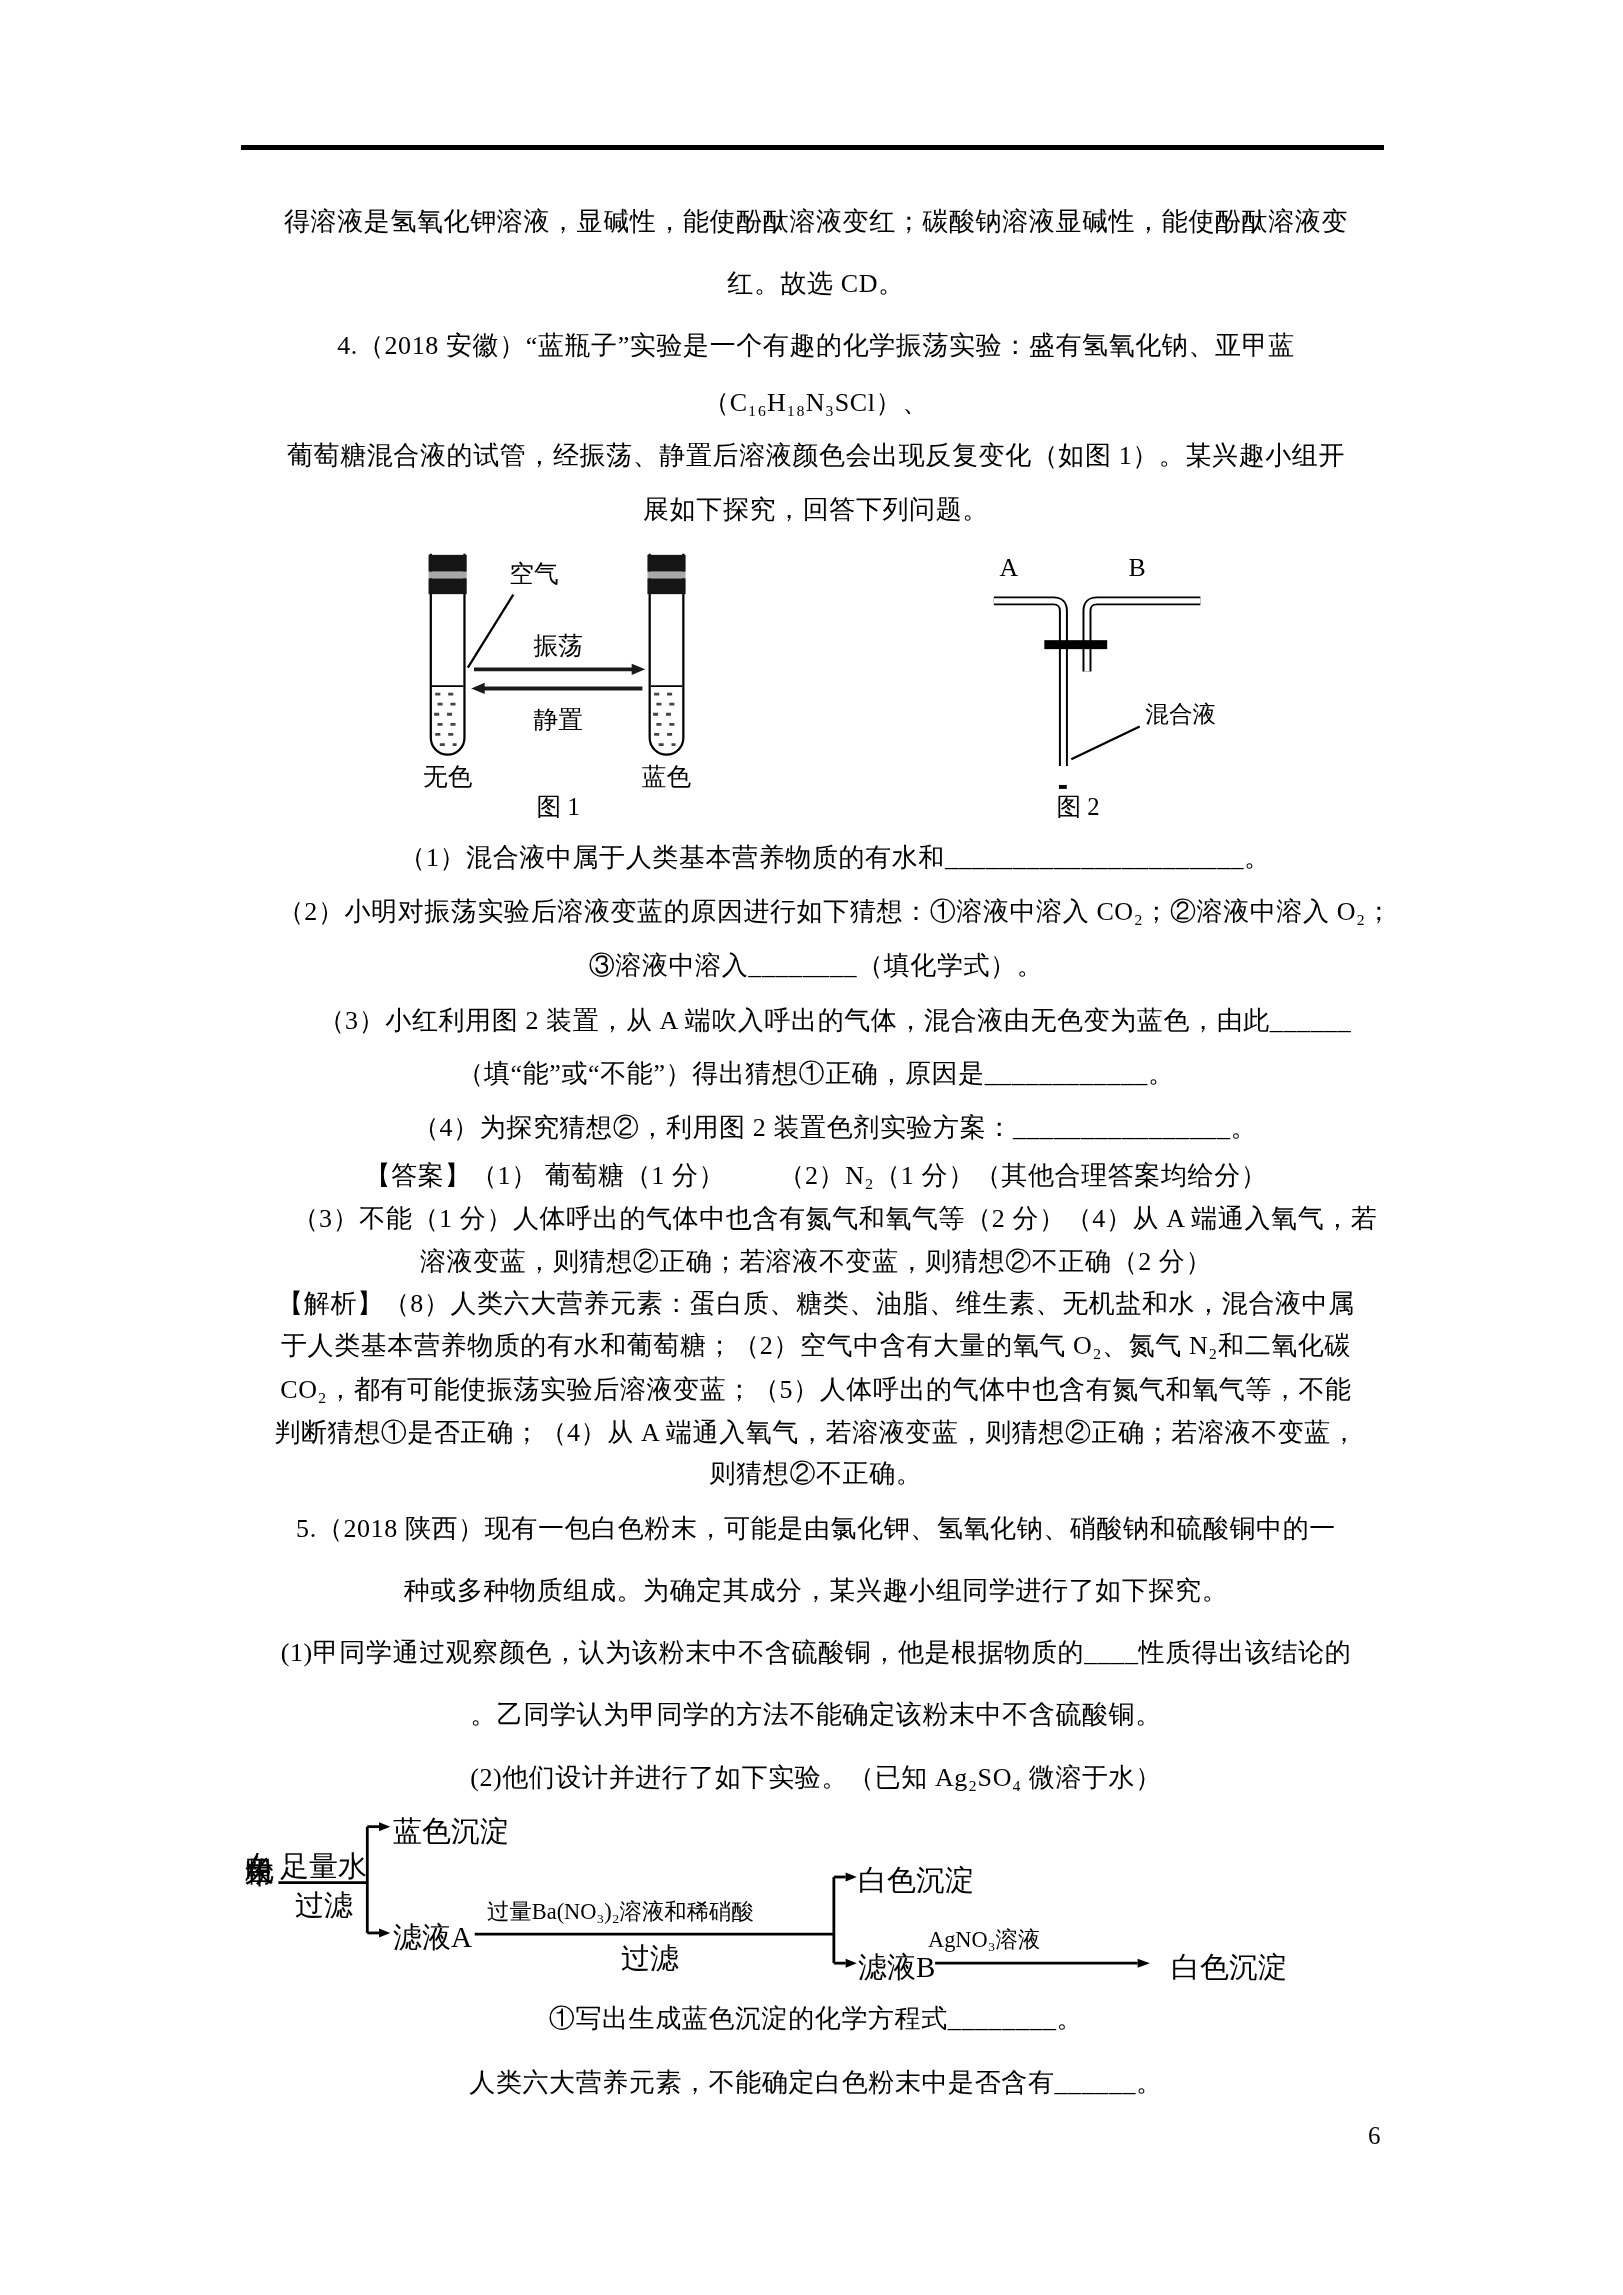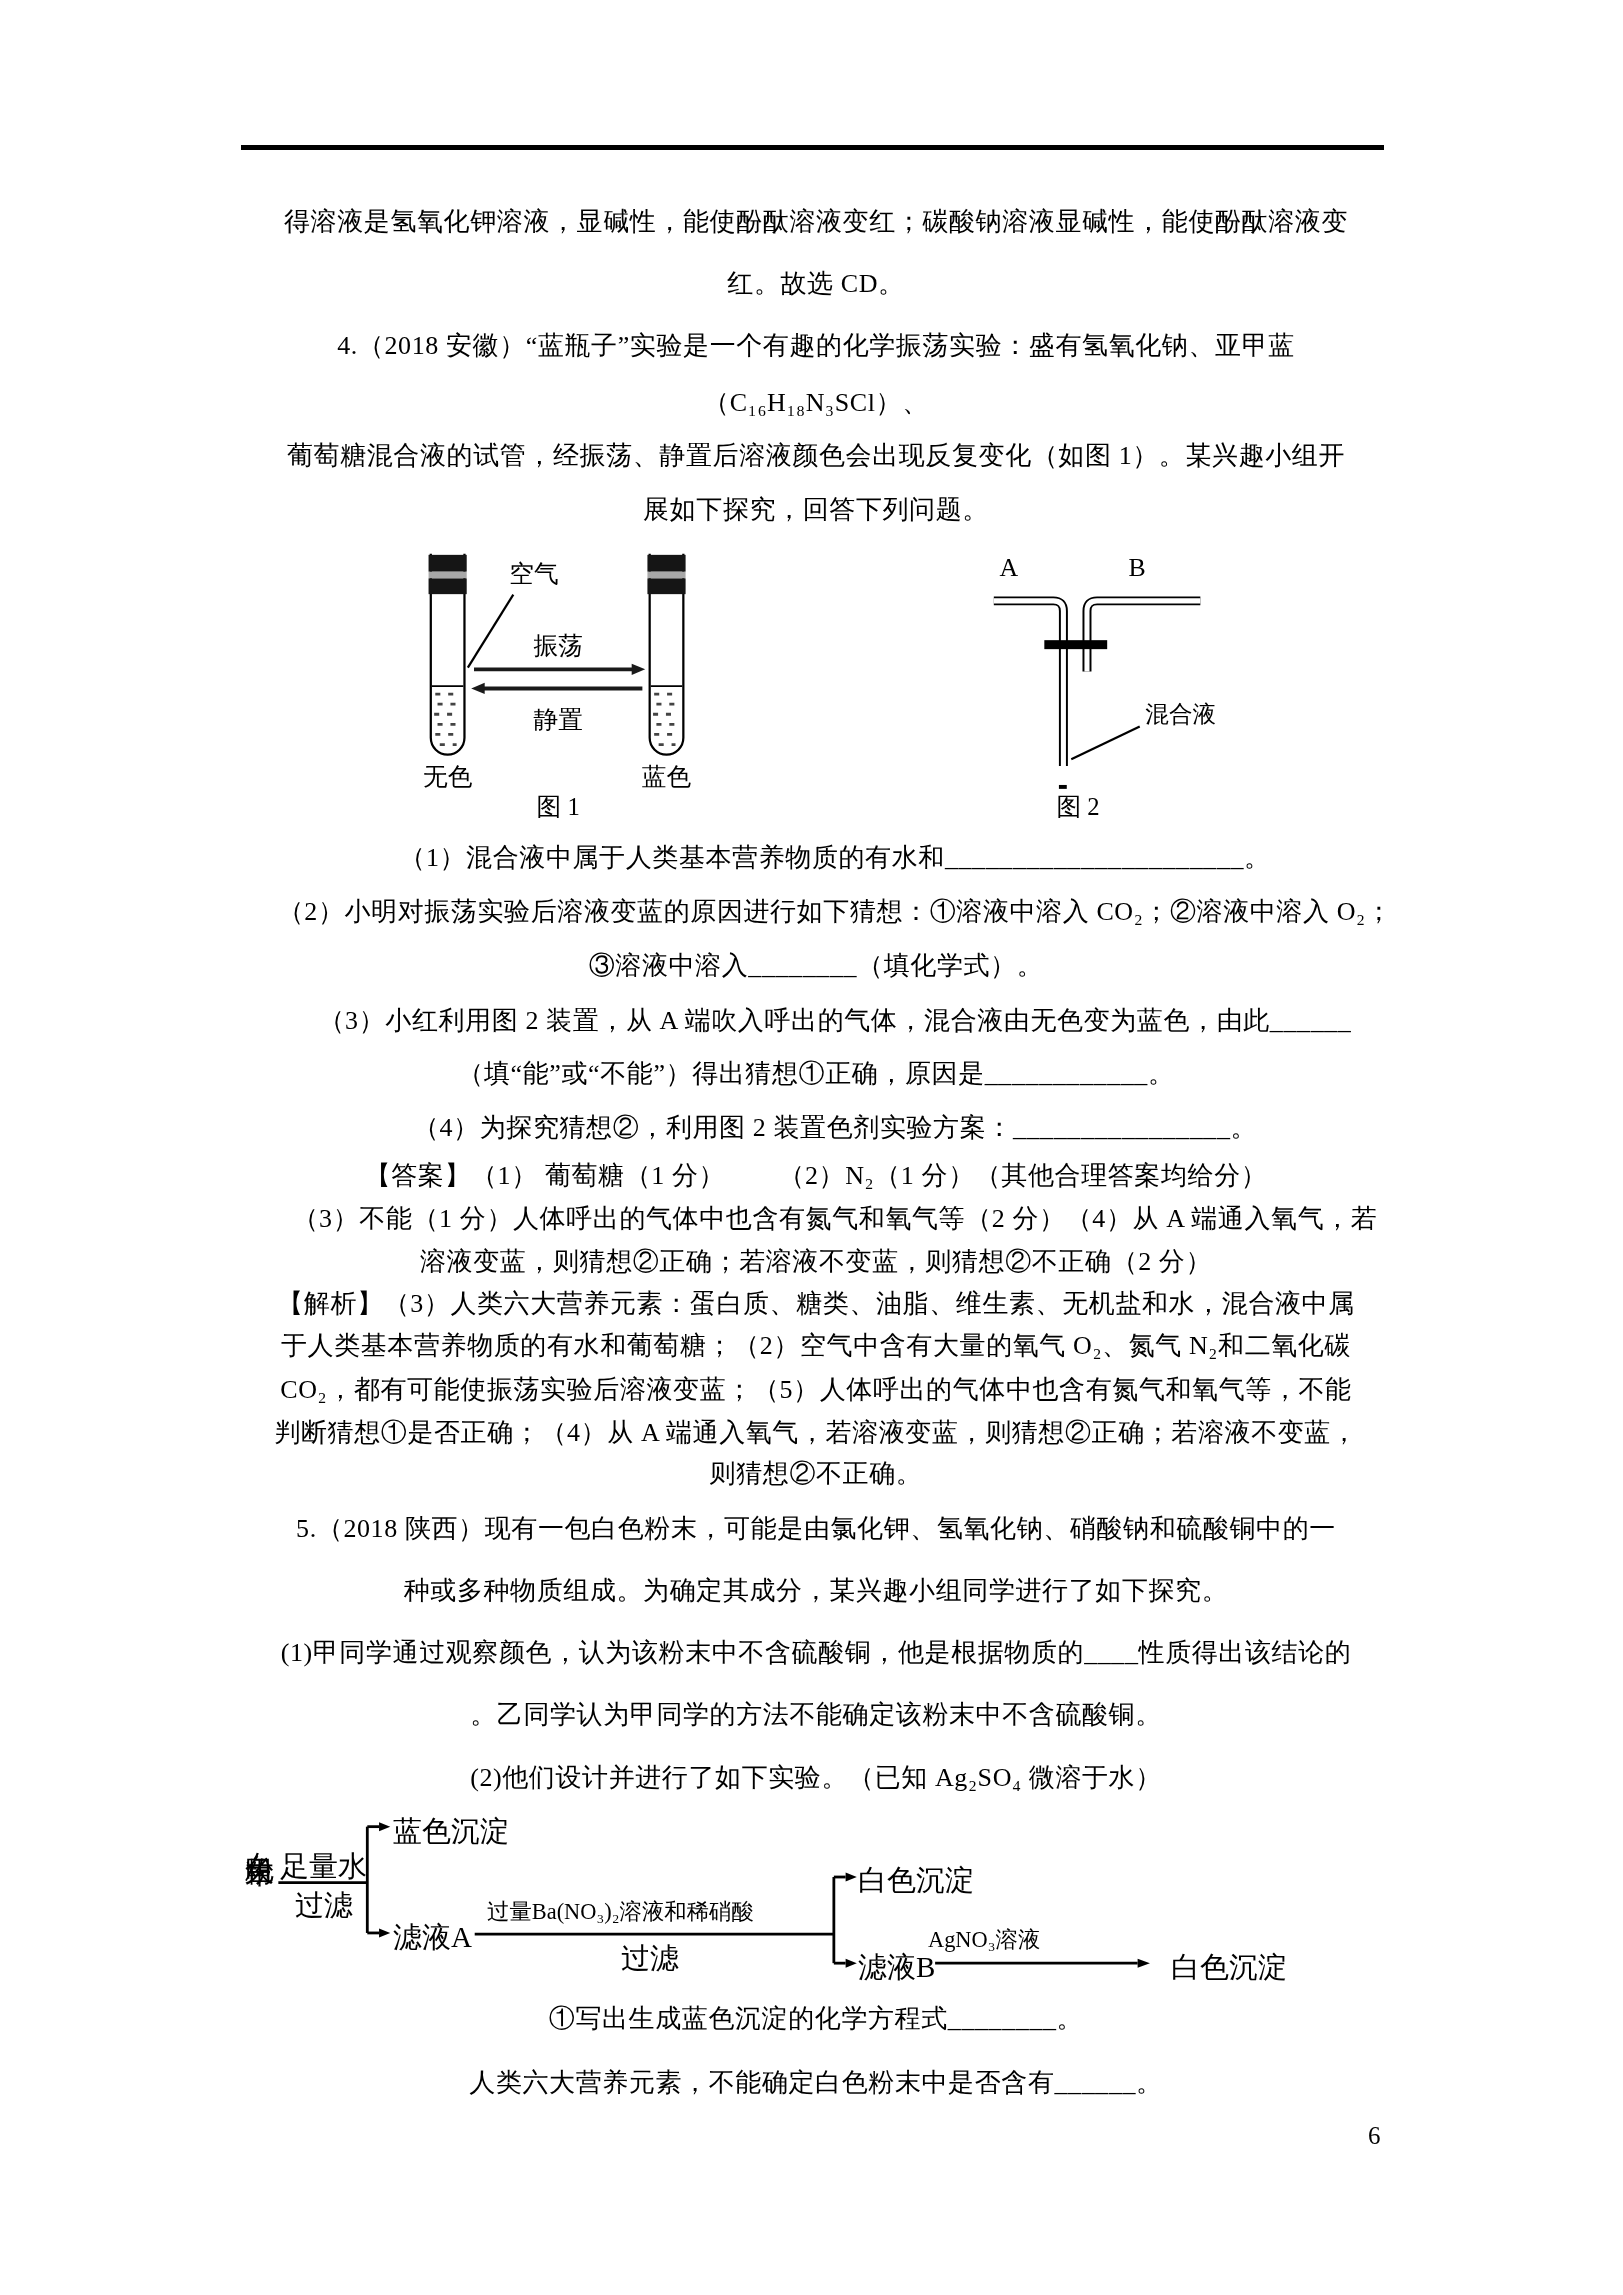--- a/index.html
+++ b/index.html
@@ -43,21 +43,21 @@
 <p class="ln ind" style="top:842px">（1）混合液中属于人类基本营养物质的有水和______________________。</p>
 <p class="ln ind" style="top:896px">（2）小明对振荡实验后溶液变蓝的原因进行如下猜想：①溶液中溶入 CO₂；②溶液中溶入 O₂；</p>
 <p class="ln" style="top:950px">③溶液中溶入________（填化学式）。</p>
 <p class="ln ind" style="top:1005px">（3）小红利用图 2 装置，从 A 端吹入呼出的气体，混合液由无色变为蓝色，由此______</p>
 <p class="ln" style="top:1058px">（填“能”或“不能”）得出猜想①正确，原因是____________。</p>
 <p class="ln ind" style="top:1112px">（4）为探究猜想②，利用图 2 装置色剂实验方案：________________。</p>
 
 <p class="ln" style="top:1160px">【答案】（1） 葡萄糖（1 分）　　（2）N₂（1 分）（其他合理答案均给分）</p>
 <p class="ln ind" style="top:1203px">（3）不能（1 分）人体呼出的气体中也含有氮气和氧气等（2 分）（4）从 A 端通入氧气，若</p>
 <p class="ln" style="top:1246px">溶液变蓝，则猜想②正确；若溶液不变蓝，则猜想②不正确（2 分）</p>
-<p class="ln" style="top:1288px">【解析】（3）人类六大营养元素：蛋白质、糖类、油脂、维生素、无机盐和水，混合液中属</p>
+<p class="ln" style="top:1288px">【解析】（8）人类六大营养元素：蛋白质、糖类、油脂、维生素、无机盐和水，混合液中属</p>
 <p class="ln" style="top:1330px">于人类基本营养物质的有水和葡萄糖；（2）空气中含有大量的氧气 O₂、氮气 N₂和二氧化碳</p>
 <p class="ln" style="top:1374px">CO₂，都有可能使振荡实验后溶液变蓝；（5）人体呼出的气体中也含有氮气和氧气等，不能</p>
 <p class="ln" style="top:1417px">判断猜想①是否正确；（4）从 A 端通入氧气，若溶液变蓝，则猜想②正确；若溶液不变蓝，</p>
 <p class="ln" style="top:1458px">则猜想②不正确。</p>
 
 <p class="ln" style="top:1513px">5.（2018 陕西）现有一包白色粉末，可能是由氯化钾、氢氧化钠、硝酸钠和硫酸铜中的一</p>
 <p class="ln" style="top:1575px">种或多种物质组成。为确定其成分，某兴趣小组同学进行了如下探究。</p>
 <p class="ln" style="top:1637px">(1)甲同学通过观察颜色，认为该粉末中不含硫酸铜，他是根据物质的____性质得出该结论的</p>
 <p class="ln" style="top:1699px">。乙同学认为甲同学的方法不能确定该粉末中不含硫酸铜。</p>
 <p class="ln" style="top:1762px">(2)他们设计并进行了如下实验。（已知 Ag₂SO₄ 微溶于水）</p>

